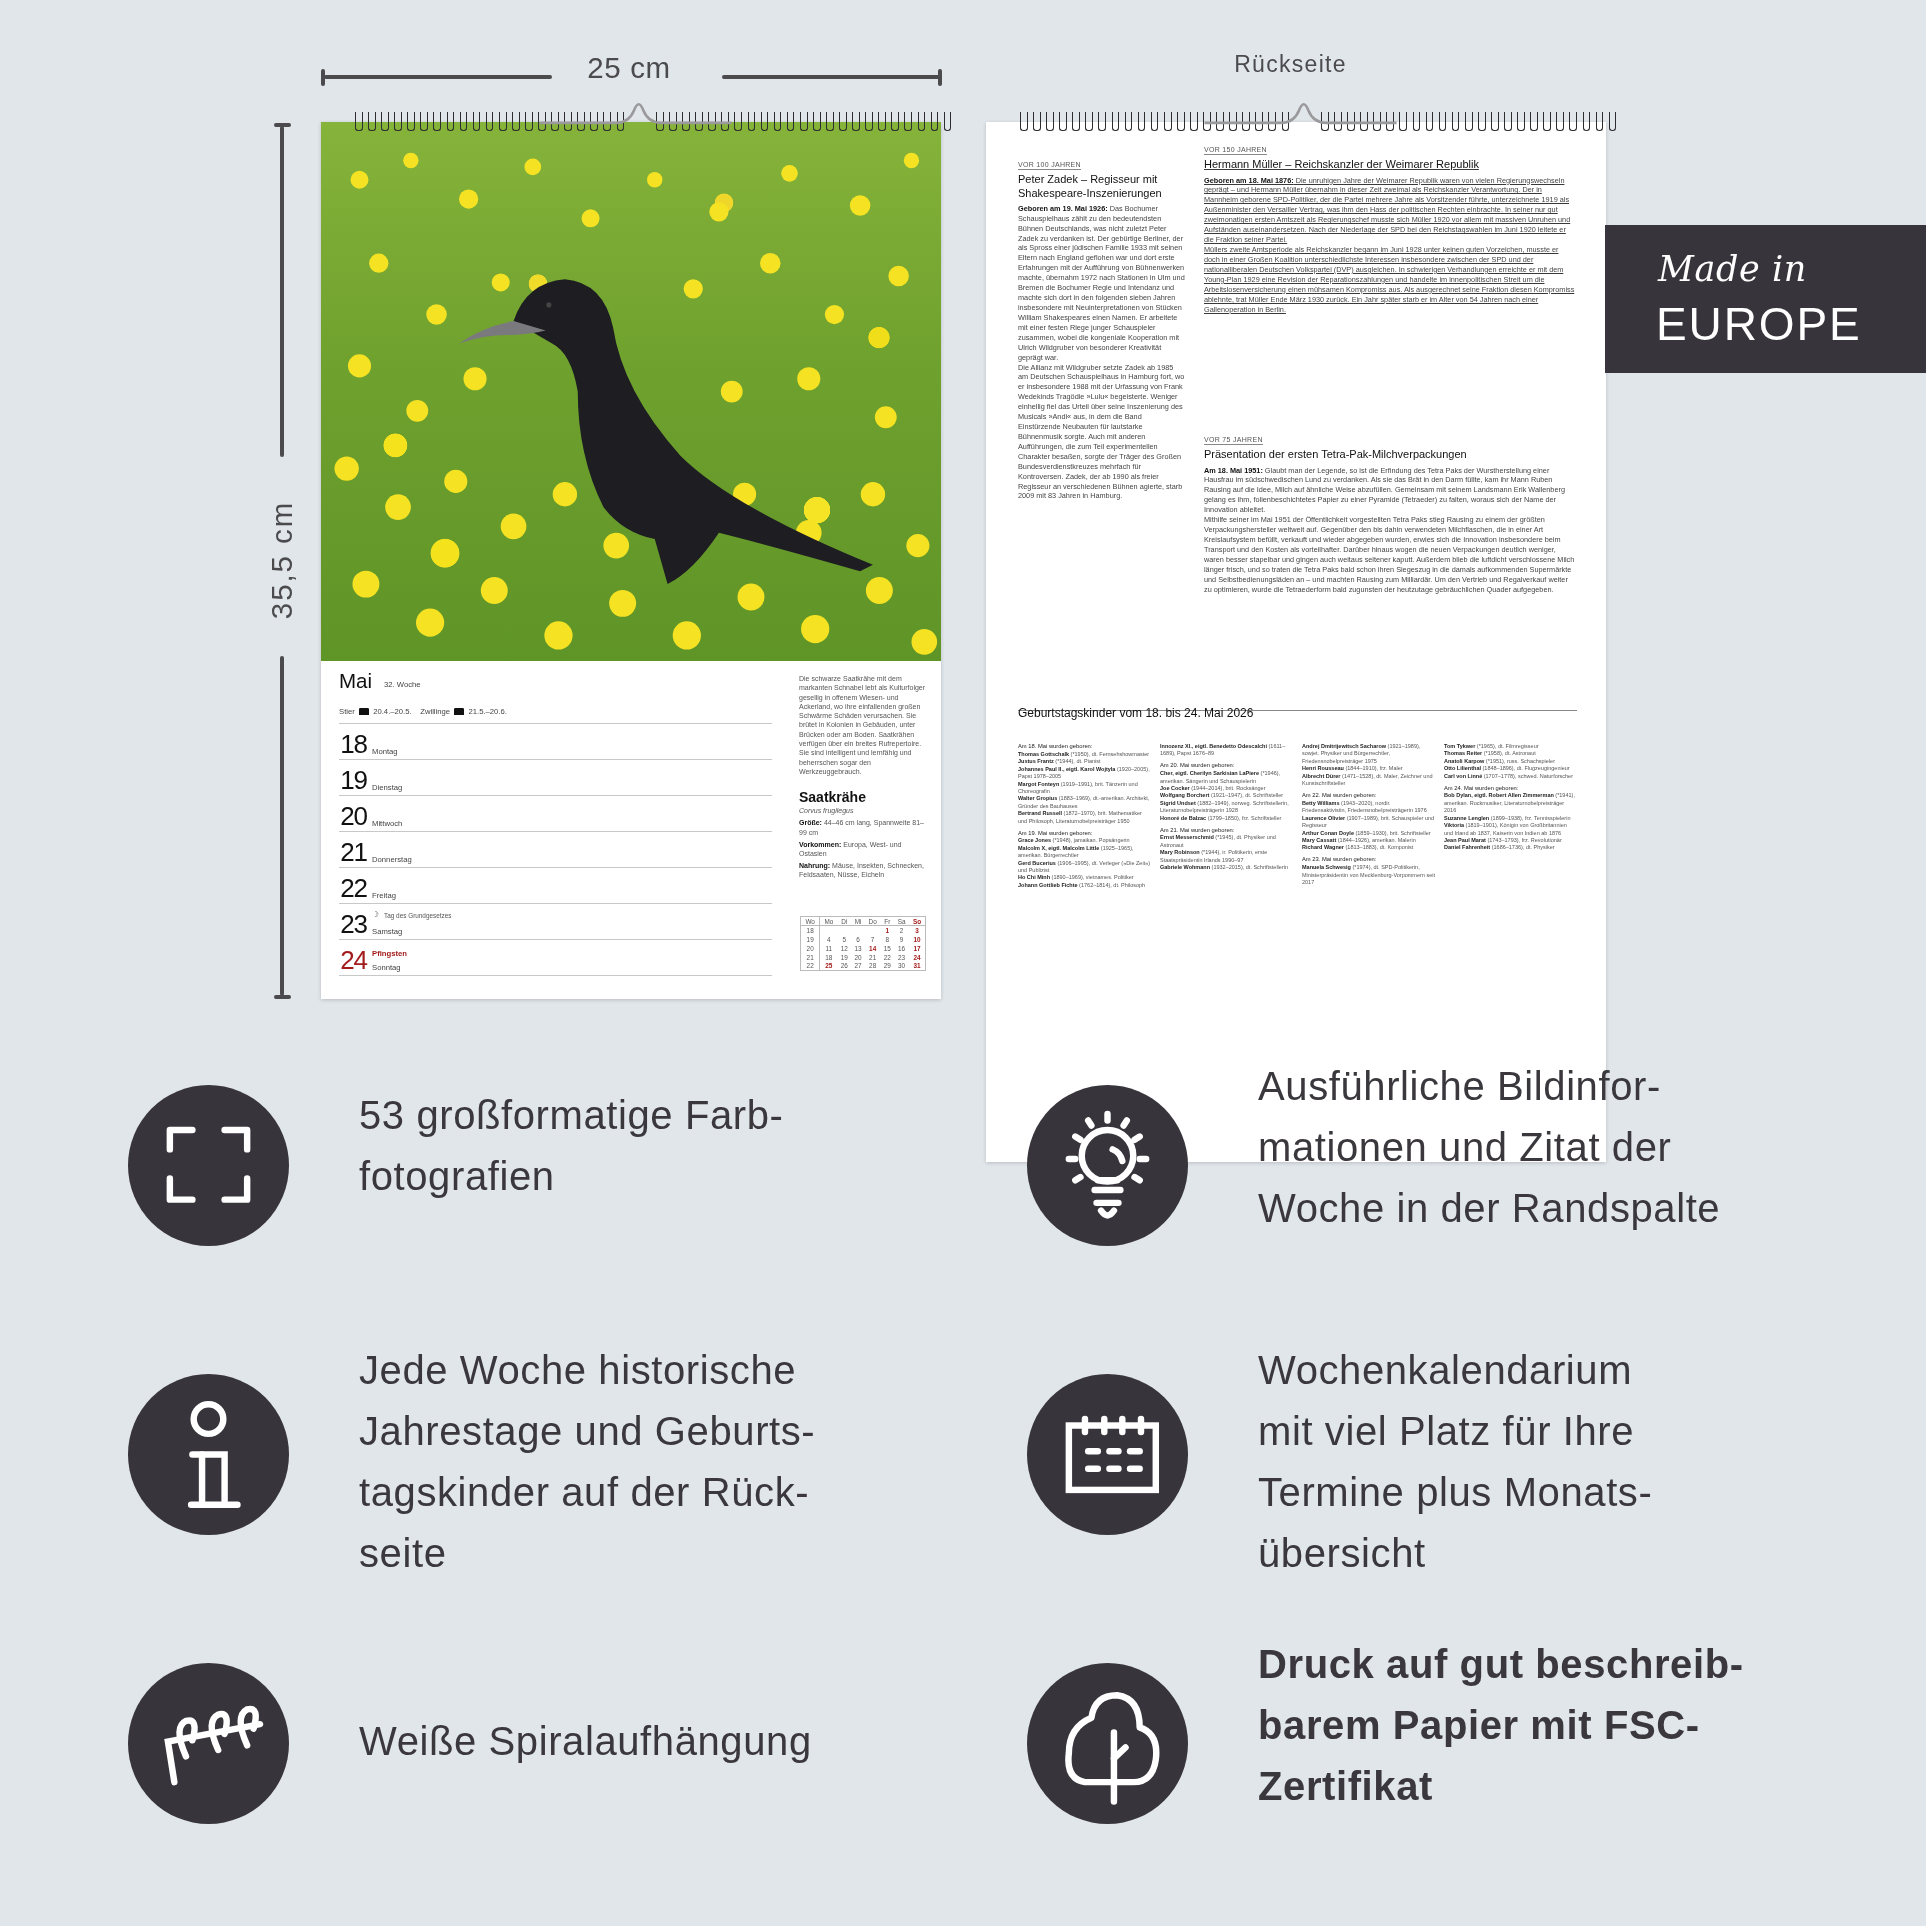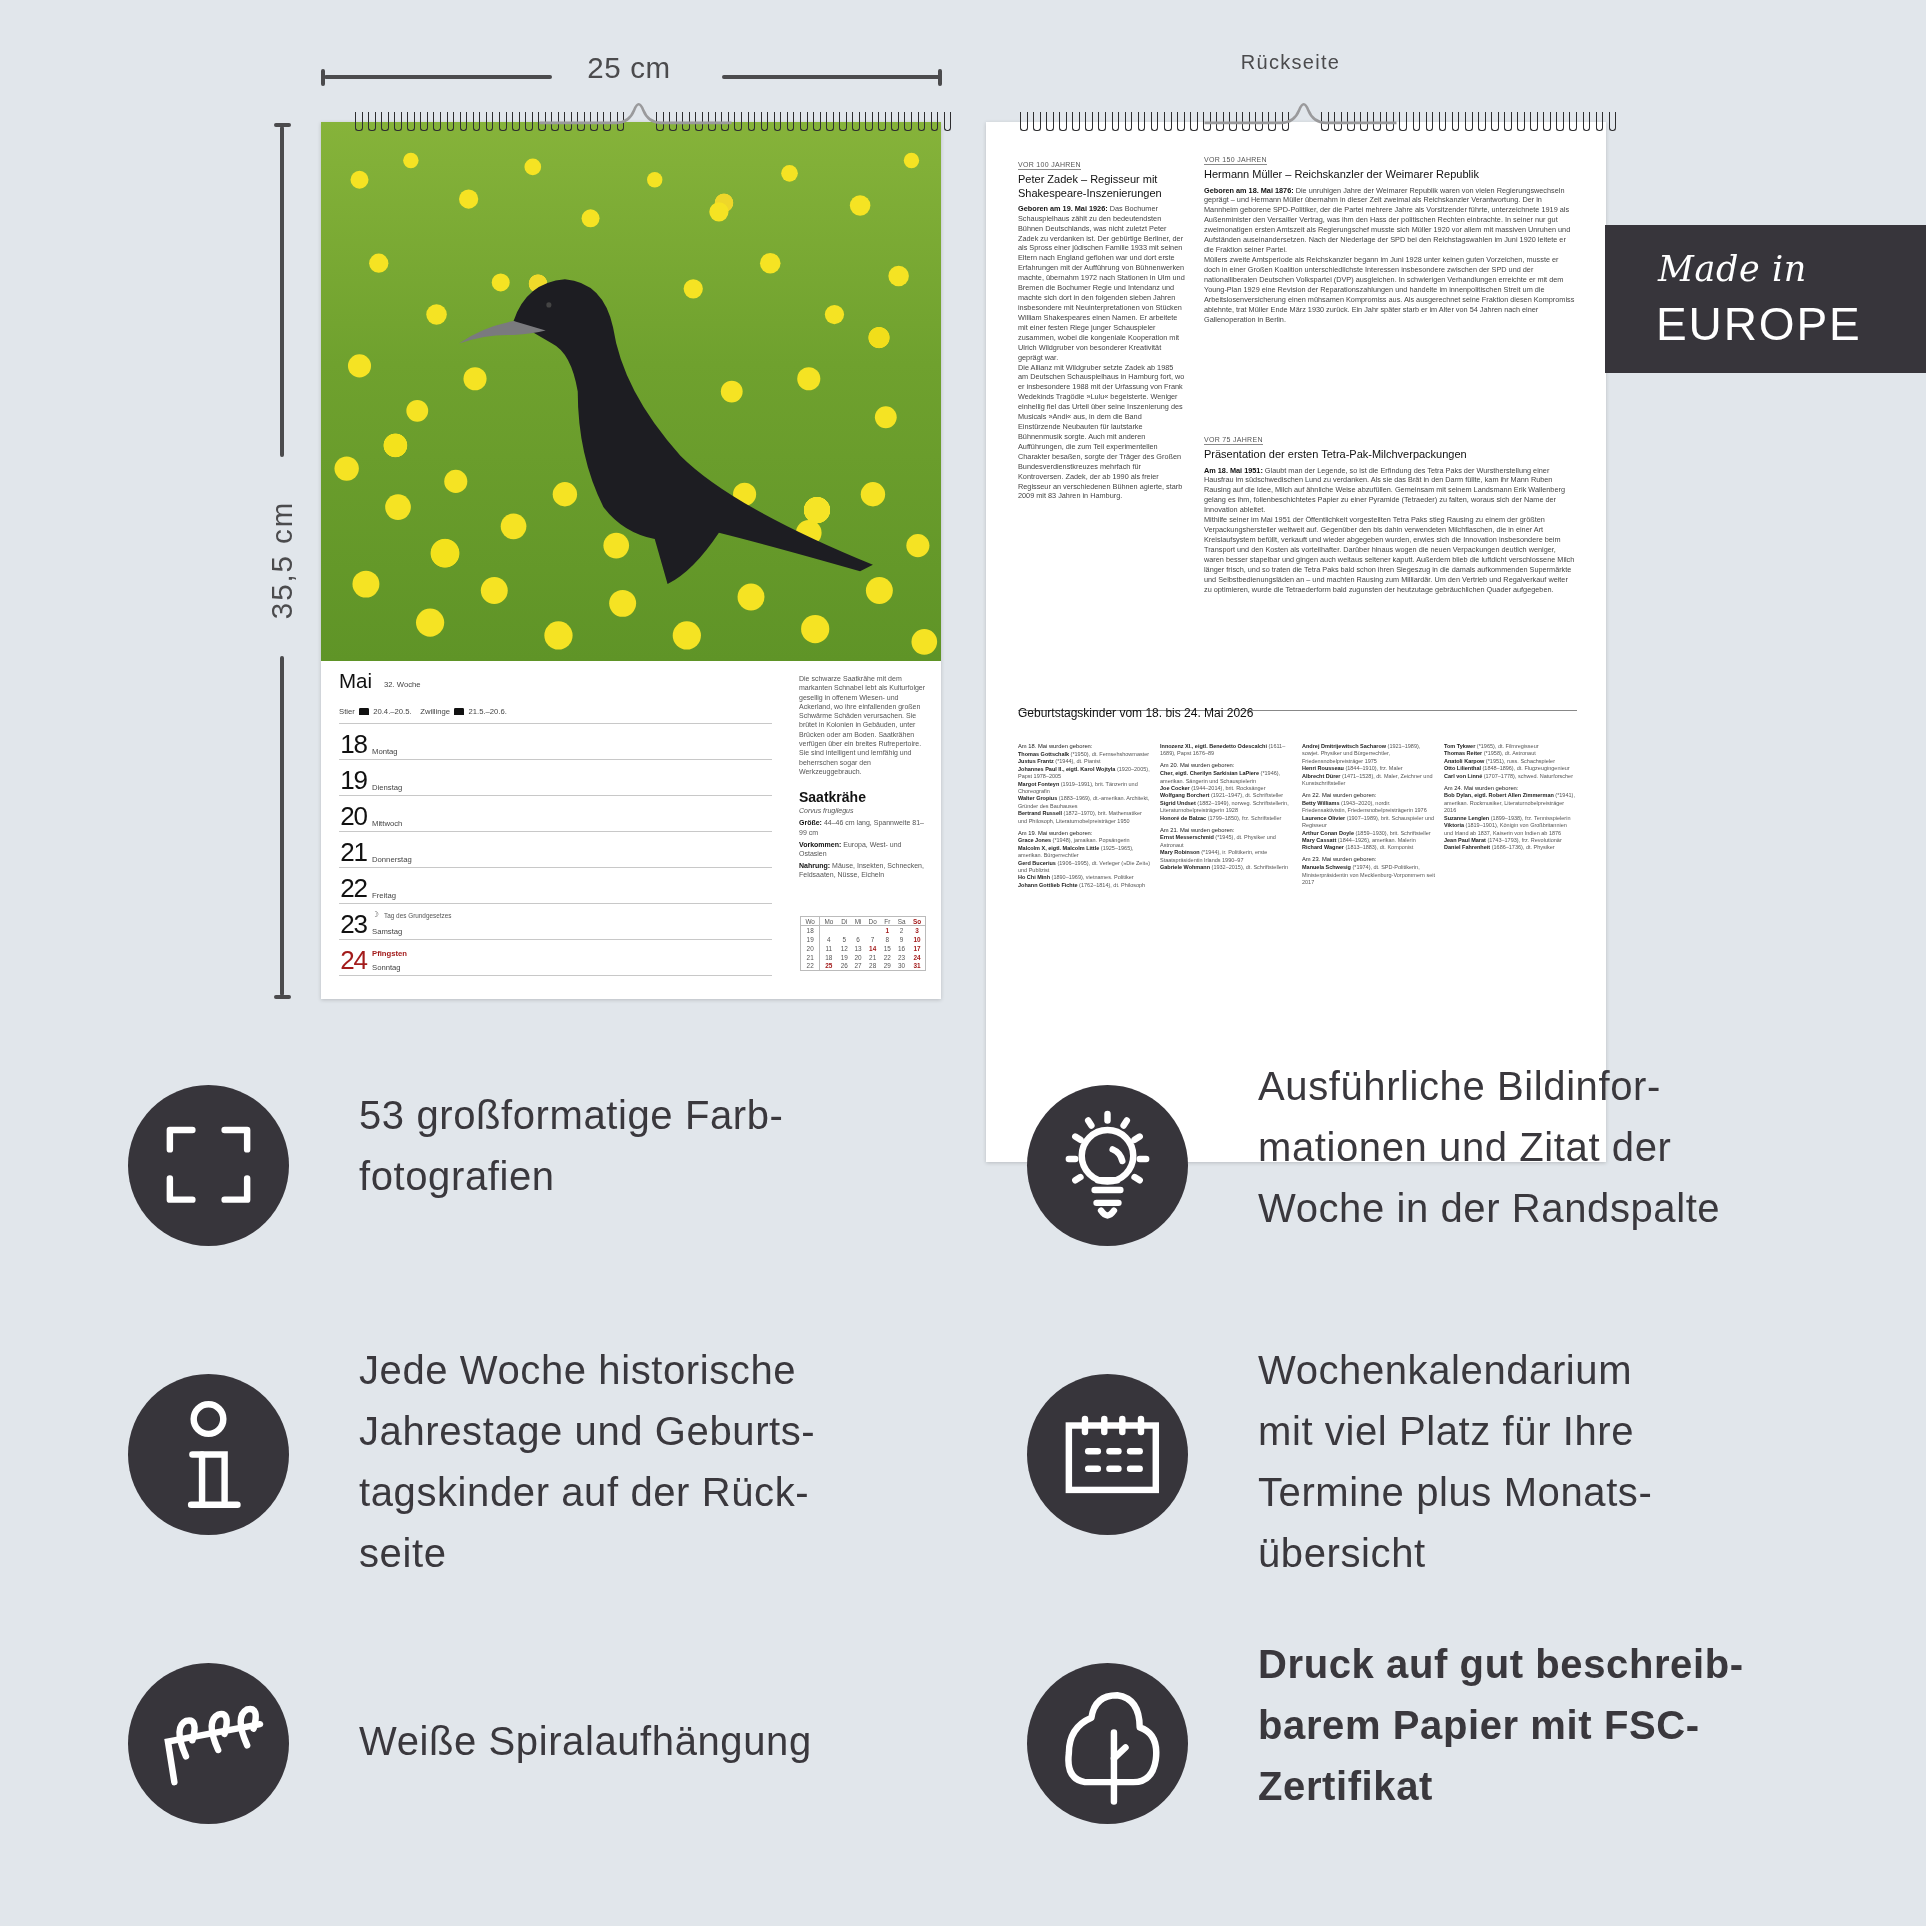--- a/index.html
+++ b/index.html
@@ -8,21 +8,21 @@
 
   
   .dim-h { position: absolute; top: 69px; left: 321px; width: 621px; height: 14px; }
   .dim-h .line { position: absolute; top: 6.4px; height: 3.9px; background: #4b4b4d; border-radius: 1.9px; }
   .dim-h .line.l { left: 2.6px; width: 228px; }
   .dim-h .line.r { left: 401px; width: 218px; }
   .dim-h .cap { position: absolute; top: 0; width: 3.9px; height: 16.7px; background: #4b4b4d; border-radius: 1.9px; }
   .dim-h .cap.l { left: 0; } .dim-h .cap.r { right: 0; }
   .dim-h-label { position: absolute; top: 51px; left: 565px; width: 128px; text-align: center; font-size: 29.5px; color: #4b4b4d; letter-spacing: 0.6px; }
 
-  .back-label { position: absolute; top: 51px; left: 1194px; width: 193px; text-align: center; font-size: 20px; color: #4b4b4d; letter-spacing: 1.3px; }
+  .back-label { position: absolute; top: 51px; left: 1194px; width: 193px; text-align: center; font-size: 23px; color: #4b4b4d; letter-spacing: 1.3px; }
 
   .dim-v { position: absolute; left: 274px; top: 123px; width: 16.7px; height: 876px; }
   .dim-v .line { position: absolute; left: 6.4px; width: 3.9px; background: #4b4b4d; border-radius: 1.9px; }
   .dim-v .line.t { top: 2.6px; height: 331px; }
   .dim-v .line.b { top: 533px; height: 340px; }
   .dim-v .cap { position: absolute; left: 0; width: 16.7px; height: 3.9px; background: #4b4b4d; border-radius: 1.9px; }
   .dim-v .cap.t { top: 0; } .dim-v .cap.b { bottom: 0; }
   .dim-v-label { position: absolute; left: 218px; top: 543px; width: 128px; text-align: center; font-size: 29.5px; color: #4b4b4d; letter-spacing: 1.9px; transform: rotate(-90deg); }
 
   
@@ -72,21 +72,21 @@
   .mini .red { color: #a31b1b; font-weight: bold; }
 
   
   .back { left: 986px; top: 122px; width: 620px; height: 1040px; padding: 12px; }
   .sec { position: absolute; }
   .kicker { font-size: 7px; color: #555; letter-spacing: 0.3px; display: inline-block; border-bottom: 0.6px solid #888; padding-bottom: 0.6px; }
   .headline { margin-top: 3.9px; font-size: 11px; color: #111; line-height: 1.2; }
   .body { margin-top: 3.9px; font-size: 7.3px; color: #444; line-height: 1.36; }
   .body b { color: #111; }
   .sec1 { left: 32px; top: 36px; width: 167px; }
-  .sec2 { left: 218px; top: 31px; width: 372px; }
+  .sec2 { left: 218px; top: 21px; width: 372px; text-decoration: underline; }
   .sec3 { left: 218px; top: 311px; width: 372px; }
 
   .bday-rule { position: absolute; left: 32px; top: 588px; width: 559px; height: 1.3px; background: #888; }
   .bday-title { position: absolute; left: 32px; top: 584px; font-size: 12px; color: #111; }
   .bday-cols { position: absolute; left: 32px; top: 621px; width: 559px; display: flex; gap: 9px; }
   .bday-col { width: 133px; font-size: 5.5px; color: #555; line-height: 1.35; }
   .bday-col .day-h { color: #222; margin-top: 4.5px; font-size: 5.8px; }
   .bday-col .day-h:first-child { margin-top: 0; }
   .bday-col .entry b { color: #222; }
 

